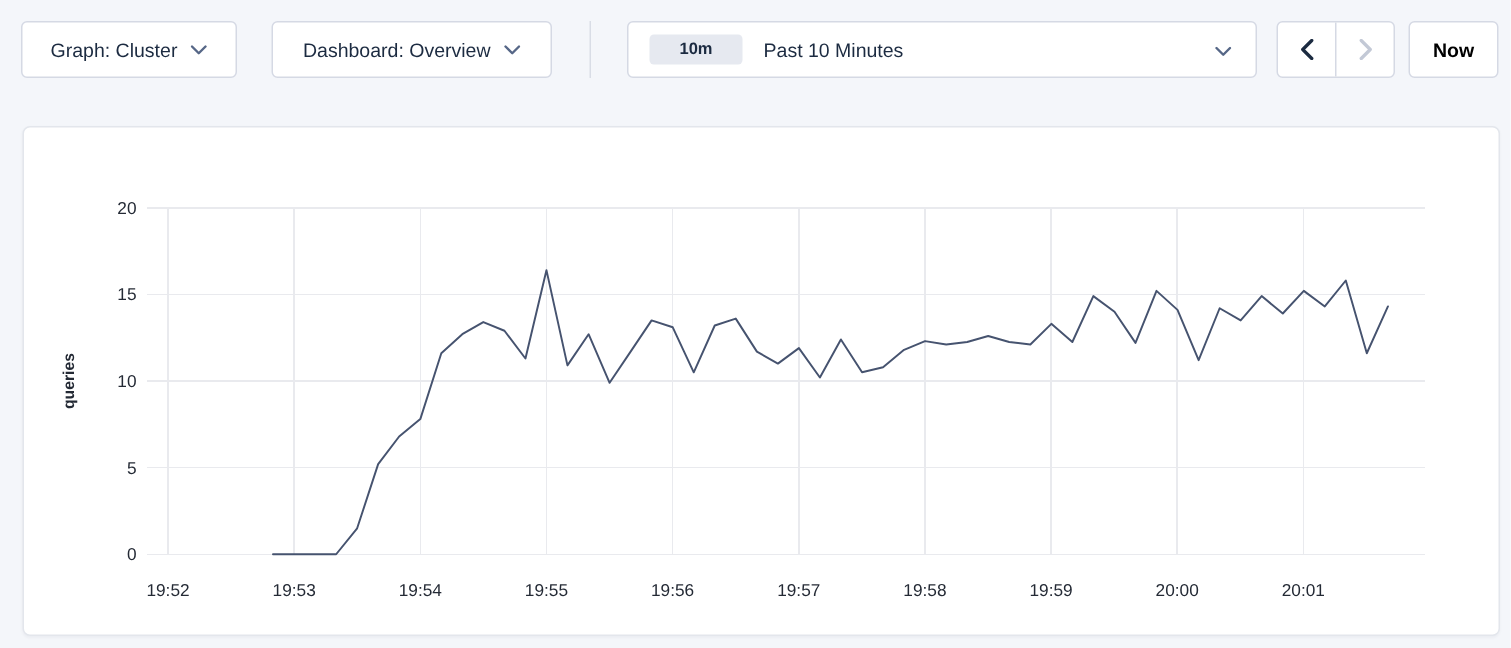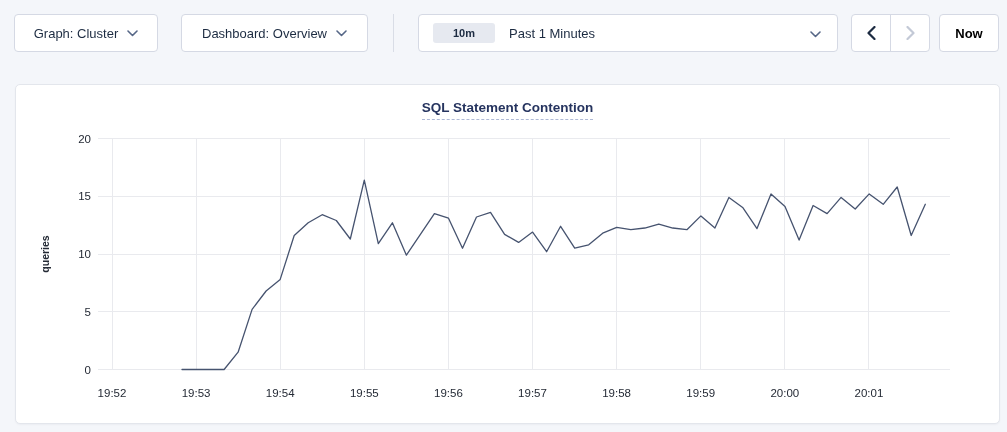--- a/index.html
+++ b/index.html
@@ -65,21 +65,21 @@
     <span>Dashboard: Overview</span>
     <svg width="11" height="7" viewBox="0 0 11 7">
       <polyline points="1,1 5.5,5.5 10,1" fill="none" stroke="#566787" stroke-width="1.6" stroke-linecap="round" stroke-linejoin="round"></polyline>
     </svg>
   </div>
 
   <div class="vdivider"></div>
 
   <div class="ctl time-picker" style="left:418px; width:420px;">
     <span class="tp-badge">10m</span>
-    <span>Past 1 Minutes</span>
+    <span>Past 10 Minutes</span>
     <svg class="tp-chevron" width="11" height="7" viewBox="0 0 11 7">
       <polyline points="1,1 5.5,5.5 10,1" fill="none" stroke="#566787" stroke-width="1.6" stroke-linecap="round" stroke-linejoin="round"></polyline>
     </svg>
   </div>
 
   <div class="arrow-group">
     <button class="arrow-cell">
       <svg width="9" height="14" viewBox="0 0 9 14">
         <polyline points="7.5,1 1.5,7 7.5,13" fill="none" stroke="#1c2b41" stroke-width="2.2" stroke-linecap="round" stroke-linejoin="round"></polyline>
       </svg>
@@ -88,23 +88,20 @@
       <svg width="9" height="14" viewBox="0 0 9 14">
         <polyline points="1.5,1 7.5,7 1.5,13" fill="none" stroke="#c3c9d6" stroke-width="2.2" stroke-linecap="round" stroke-linejoin="round"></polyline>
       </svg>
     </button>
   </div>
 
   <button class="ctl now-btn">Now</button>
 </div>
 
 <div class="card">
-  <div class="chart-title-wrap">
-    <span class="chart-title">SQL Statement Contention</span>
-  </div>
   <svg class="chart-svg" id="chart" width="985" height="300">
       <line x1="82" y1="244.5" x2="934" y2="244.5" stroke="#e9eaee" stroke-width="1" shape-rendering="crispEdges"></line>
       <text x="75" y="248.5" text-anchor="end" class="tick-label">0</text>
       <line x1="82" y1="186.75" x2="934" y2="186.75" stroke="#e9eaee" stroke-width="1" shape-rendering="crispEdges"></line>
       <text x="75" y="190.75" text-anchor="end" class="tick-label">5</text>
       <line x1="82" y1="129" x2="934" y2="129" stroke="#e9eaee" stroke-width="1" shape-rendering="crispEdges"></line>
       <text x="75" y="133" text-anchor="end" class="tick-label">10</text>
       <line x1="82" y1="71.25" x2="934" y2="71.25" stroke="#e9eaee" stroke-width="1" shape-rendering="crispEdges"></line>
       <text x="75" y="75.25" text-anchor="end" class="tick-label">15</text>
       <line x1="82" y1="13.5" x2="934" y2="13.5" stroke="#e9eaee" stroke-width="1" shape-rendering="crispEdges"></line>

